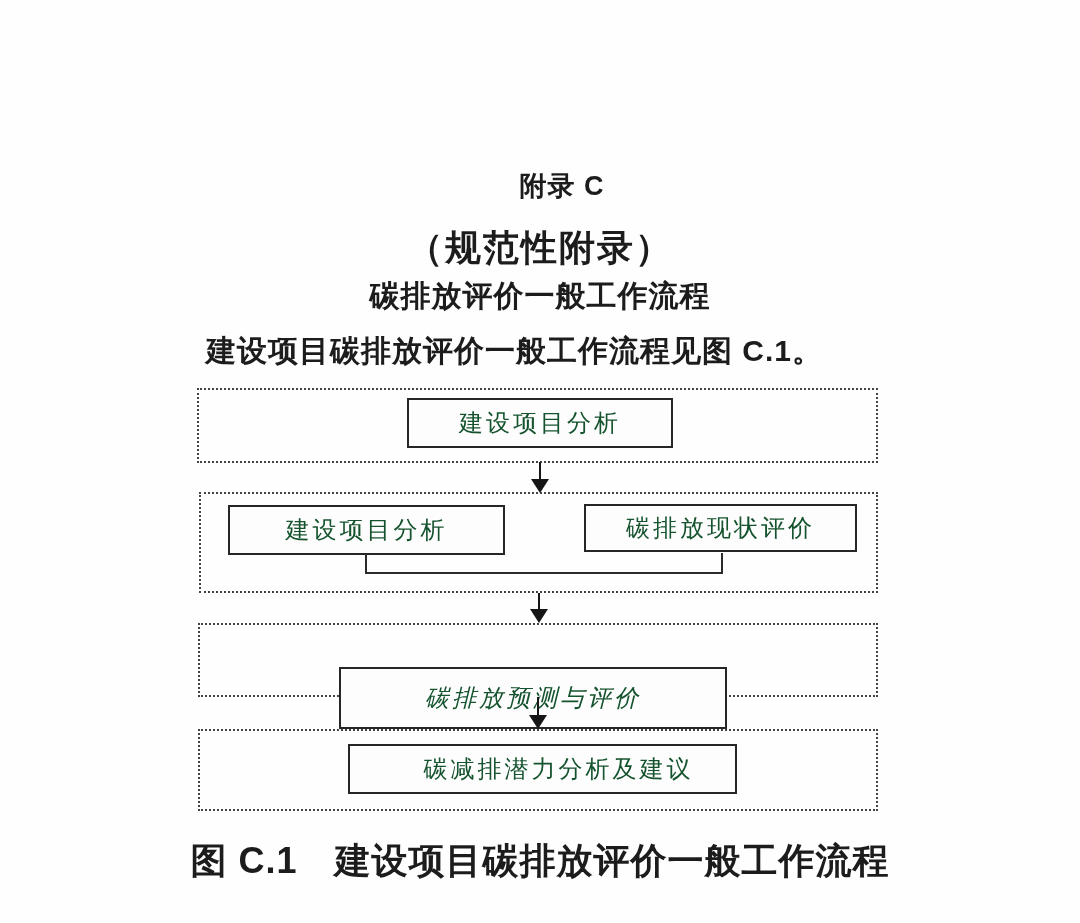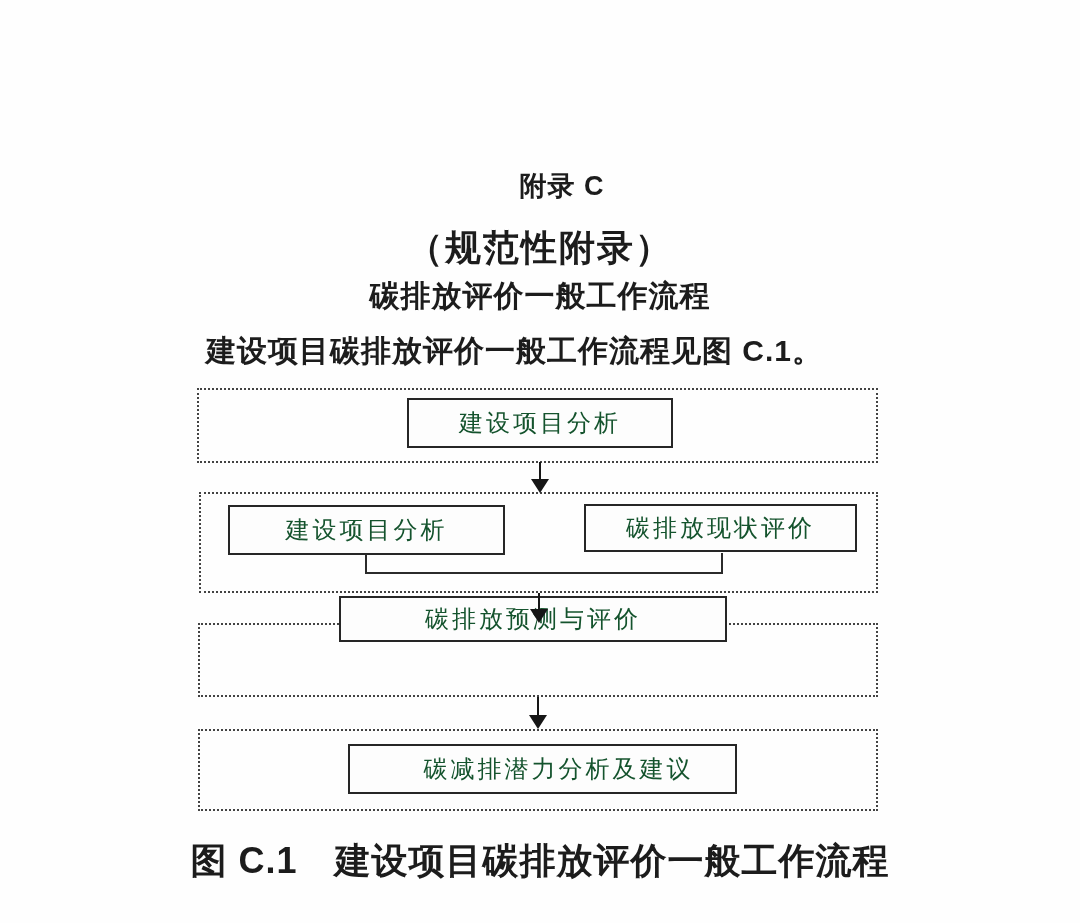--- a/index.html
+++ b/index.html
@@ -32,21 +32,21 @@
 
   .solidbox {
     position: absolute; box-sizing: border-box;
     border: 2px solid #262626; background: #fdfdfd;
     display: flex; align-items: center; justify-content: center;
     font-size: 24px; color: #14532d; letter-spacing: 3px; white-space: nowrap;
   }
   #box1 { left: 407px; top: 398px; width: 266px; height: 50px; }
   #box2a { left: 228px; top: 505px; width: 277px; height: 50px; }
   #box2b { left: 584px; top: 504px; width: 273px; height: 48px; font-family: Liberation Serif, serif; }
-  #box3 { left: 339px; top: 596px; width: 388px; height: 46px; }
+  #box3 { left: 339px; top: 667px; width: 388px; height: 62px; font-style: italic; }
   #box4 { left: 348px; top: 744px; width: 389px; height: 50px; padding-left: 32px; }
 
   
   .conn { position: absolute; background: #2b2b2b; }
   #conn-left  { left: 365px; top: 554px; width: 2px; height: 20px; }
   #conn-right { left: 721px; top: 553px; width: 2px; height: 21px; }
   #conn-h     { left: 365px; top: 572px; width: 358px; height: 2px; }
 
   
   .arrow { position: absolute; width: 18px; }

